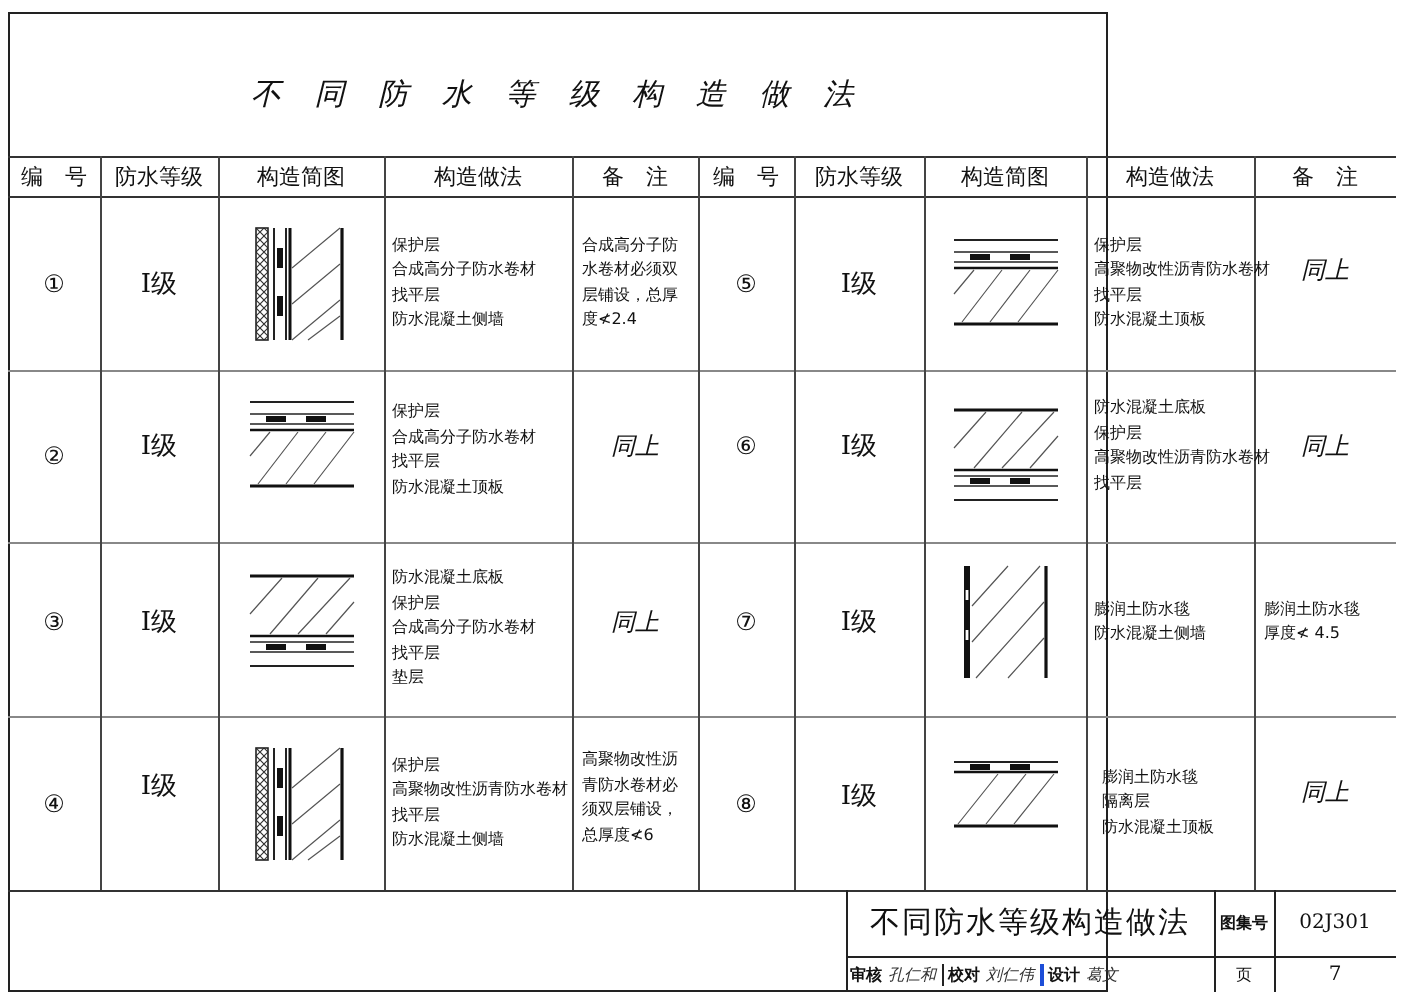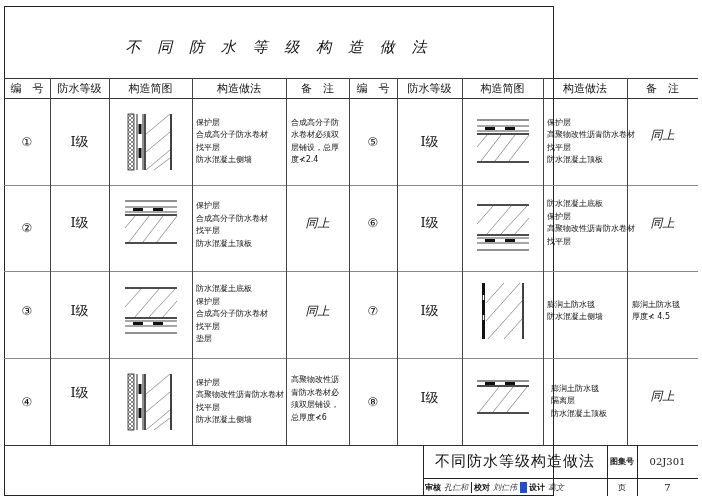--- a/index.html
+++ b/index.html
@@ -283,17 +283,17 @@
 
 <div class="cell tb-title" style="left:423px;top:445px;width:184px;height:33px;">不同防水等级构造做法</div>
 <div class="cell tb-small" style="left:607px;top:445px;width:30px;height:33px;font-weight:bold;">图集号</div>
 <div class="cell tb-val" style="left:637px;top:445px;width:61px;height:33px;">02J301</div>
 
 <div class="cell sig" style="left:423px;top:478px;width:184px;height:18px;">
   <span style="font-weight:bold;">审核</span>
   <span class="name">孔仁和</span>
   <span style="font-weight:bold;border-left:1px solid #222;padding-left:2px;">校对</span>
   <span class="name">刘仁伟</span>
-  <span style="font-weight:bold;border-left:7px solid #1d4ed8;padding-left:2px;">设计</span>
+  <span style="font-weight:bold;border-left:2px solid #1d4ed8;padding-left:2px;">设计</span>
   <span class="name">葛文</span>
 </div>
 <div class="cell tb-small" style="left:607px;top:478px;width:30px;height:18px;">页</div>
 <div class="cell tb-val" style="left:637px;top:478px;width:61px;height:18px;">7</div>
 
 </body></html>

